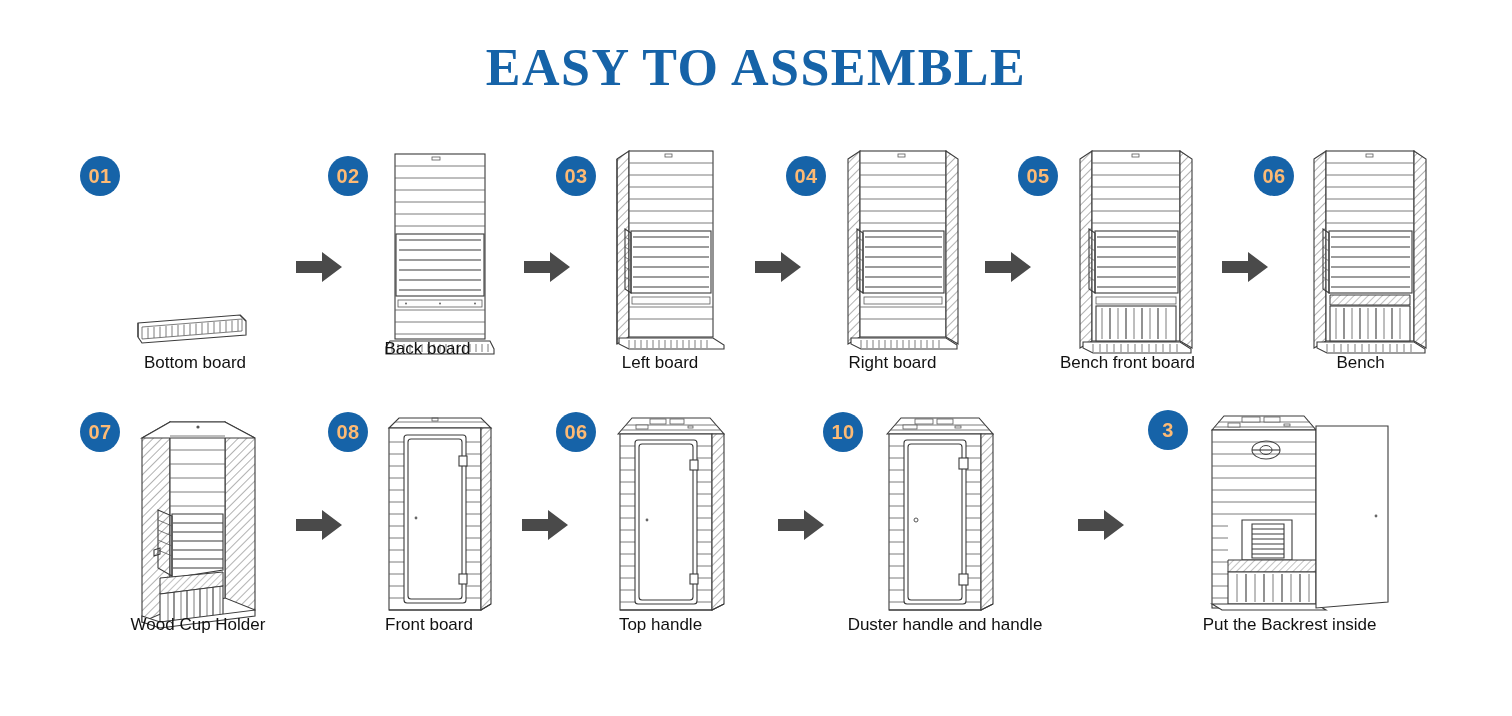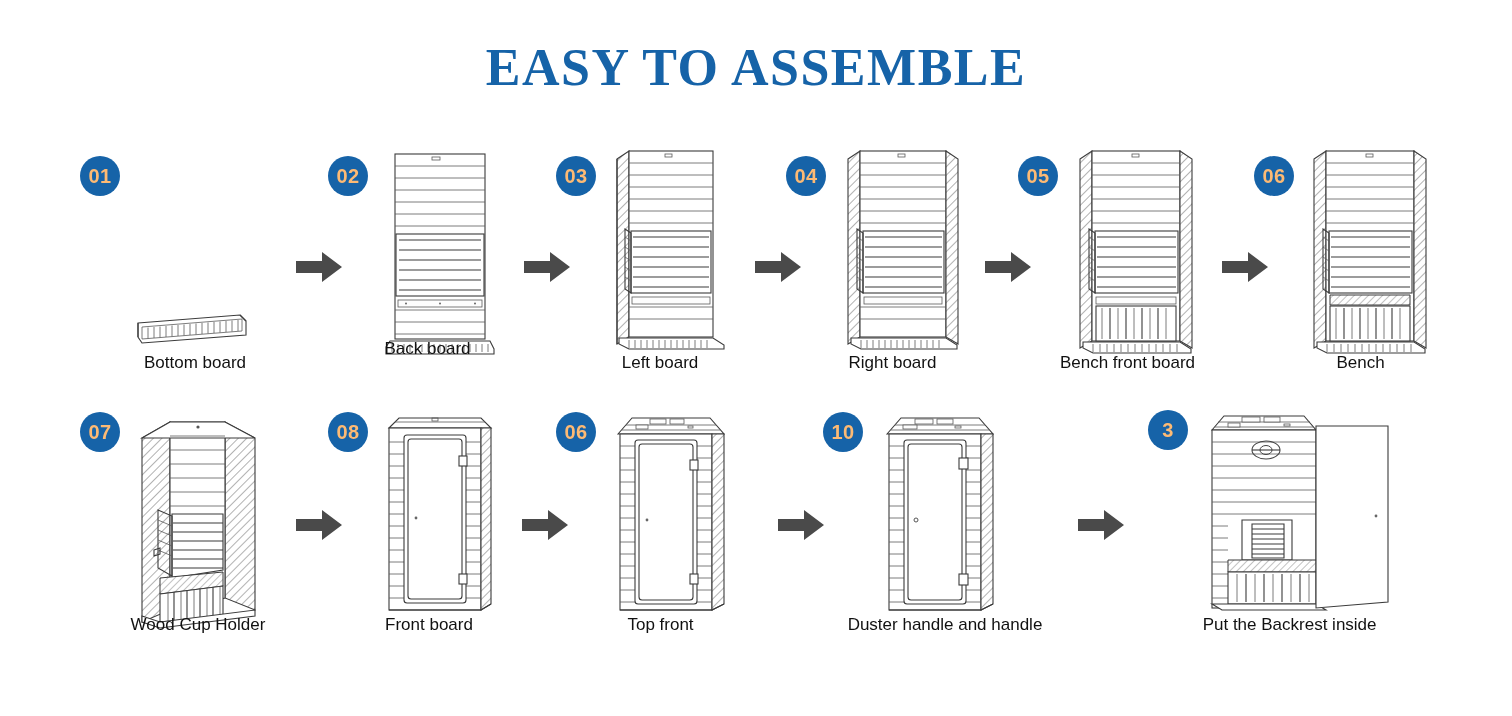--- a/index.html
+++ b/index.html
@@ -349,21 +349,21 @@
           <path d="M86 38 H106 M86 50 H106 M86 62 H106 M86 74 H106 M86 86 H106 M86 98 H106 M86 110 H106 M86 122 H106 M86 134 H106 M86 146 H106 M86 158 H106 M86 170 H106 M86 182 H106 M86 194 H106"></path>
         </g>
         <rect class="fillw" x="29" y="32" width="62" height="164" rx="3"></rect>
         <rect class="fillw" x="33" y="36" width="54" height="156" rx="3"></rect>
         <rect class="fillw" x="84" y="52" width="8" height="10"></rect>
         <rect class="fillw" x="84" y="166" width="8" height="10"></rect>
         <circle cx="41" cy="112" r="1.4" fill="#666"></circle>
         <path class="ln" d="M14 202 L106 202 L118 196"></path>
       </svg>
     </div>
-    <div class="caption" style="top:215px;">Top front</div>
+    <div class="caption" style="top:215px;">Top handle</div>
   </div>
 
   <div class="arrow" style="left:778px;top:108px;">
     <svg width="46" height="34" viewBox="0 0 46 34">
         <path fill="#4a4a4a" d="M0 11 L26 11 L26 2 L46 17 L26 32 L26 23 L0 23 Z"></path>
       </svg>
   </div>
 
   <div class="step" style="left:805px;width:280px;">
     <div class="badge" style="left:18px;top:12px;">10</div>

